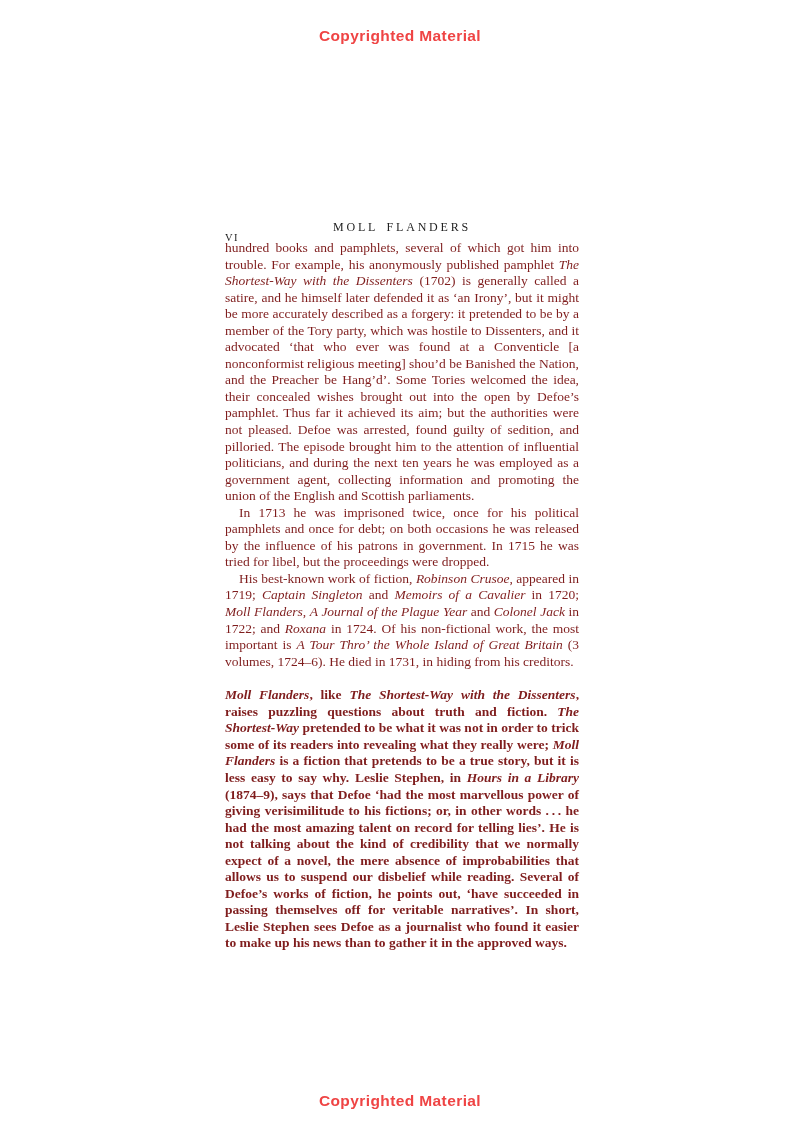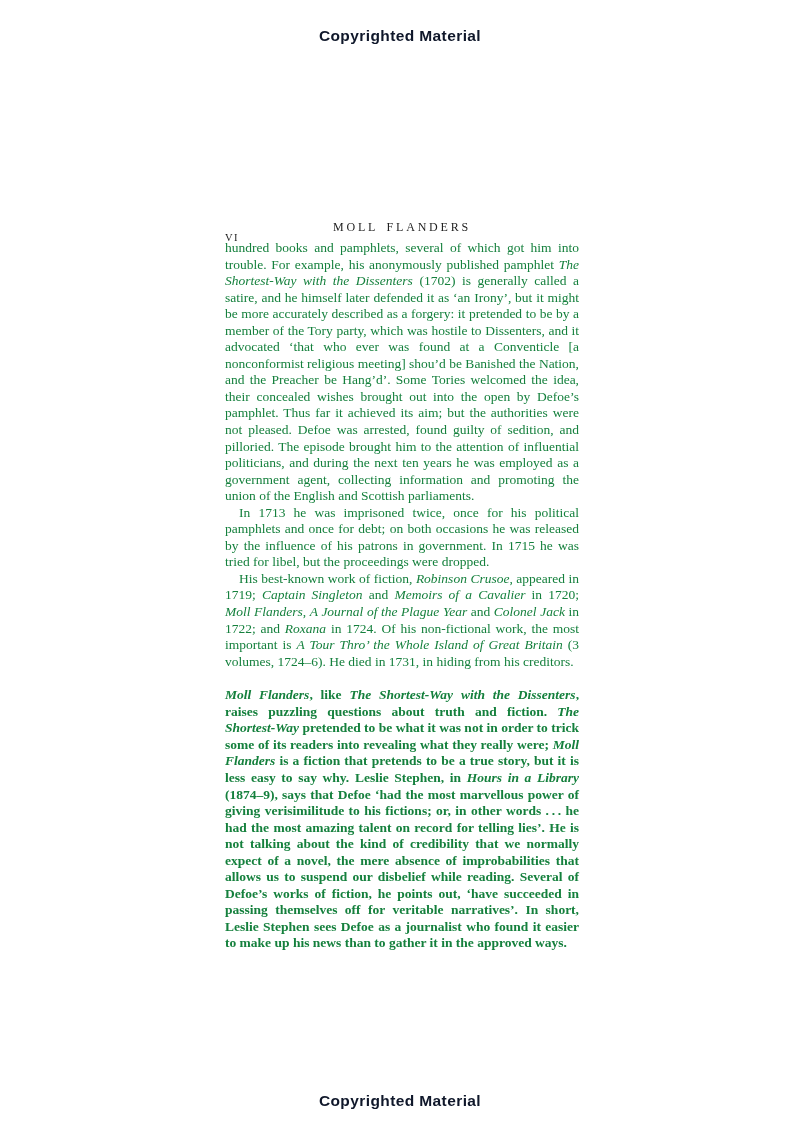--- a/index.html
+++ b/index.html
@@ -14,21 +14,21 @@
   }
   .banner {
     position: absolute;
     left: 0;
     width: 800px;
     text-align: center;
     font-family: "Liberation Sans", sans-serif;
     font-weight: bold;
     font-size: 15.5px;
     letter-spacing: 0.4px;
-    color: #0f172a;
+    color: #ef4444;
   }
   .banner-top { top: 27px; }
   .banner-bottom { top: 1092px; }
   .page-header {
     position: absolute;
     top: 220px;
     left: 225px;
     width: 354px;
     height: 18px;
     color: #1e1e1e;
@@ -51,21 +51,21 @@
     letter-spacing: 2.8px;
     word-spacing: 3px;
   }
   .text-column {
     position: absolute;
     top: 240px;
     left: 225px;
     width: 354px;
     font-size: 13.5px;
     line-height: 16.55px;
-    color: #15803d;
+    color: #7f1d1d;
     text-align: justify;
   }
   .text-column p { margin: 0; }
   .text-column p.indent { text-indent: 14px; }
   .text-column p.section { margin-top: 17px; font-weight: bold; }
   .text-column .it { font-style: italic; }
 </style>
 </head>
 <body>
 

